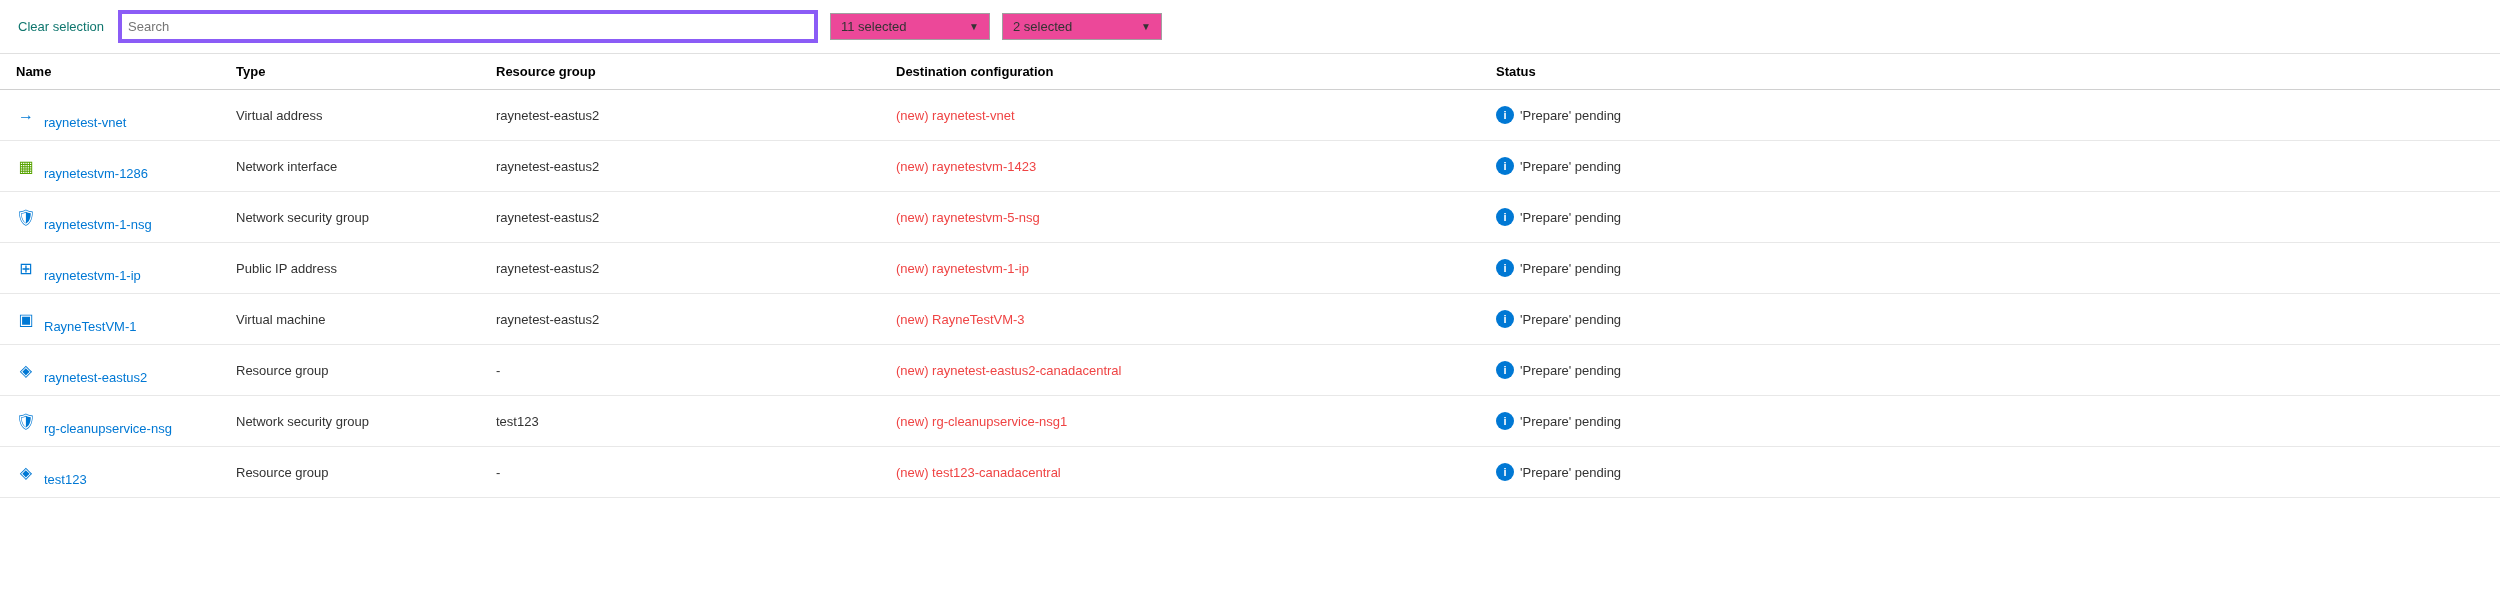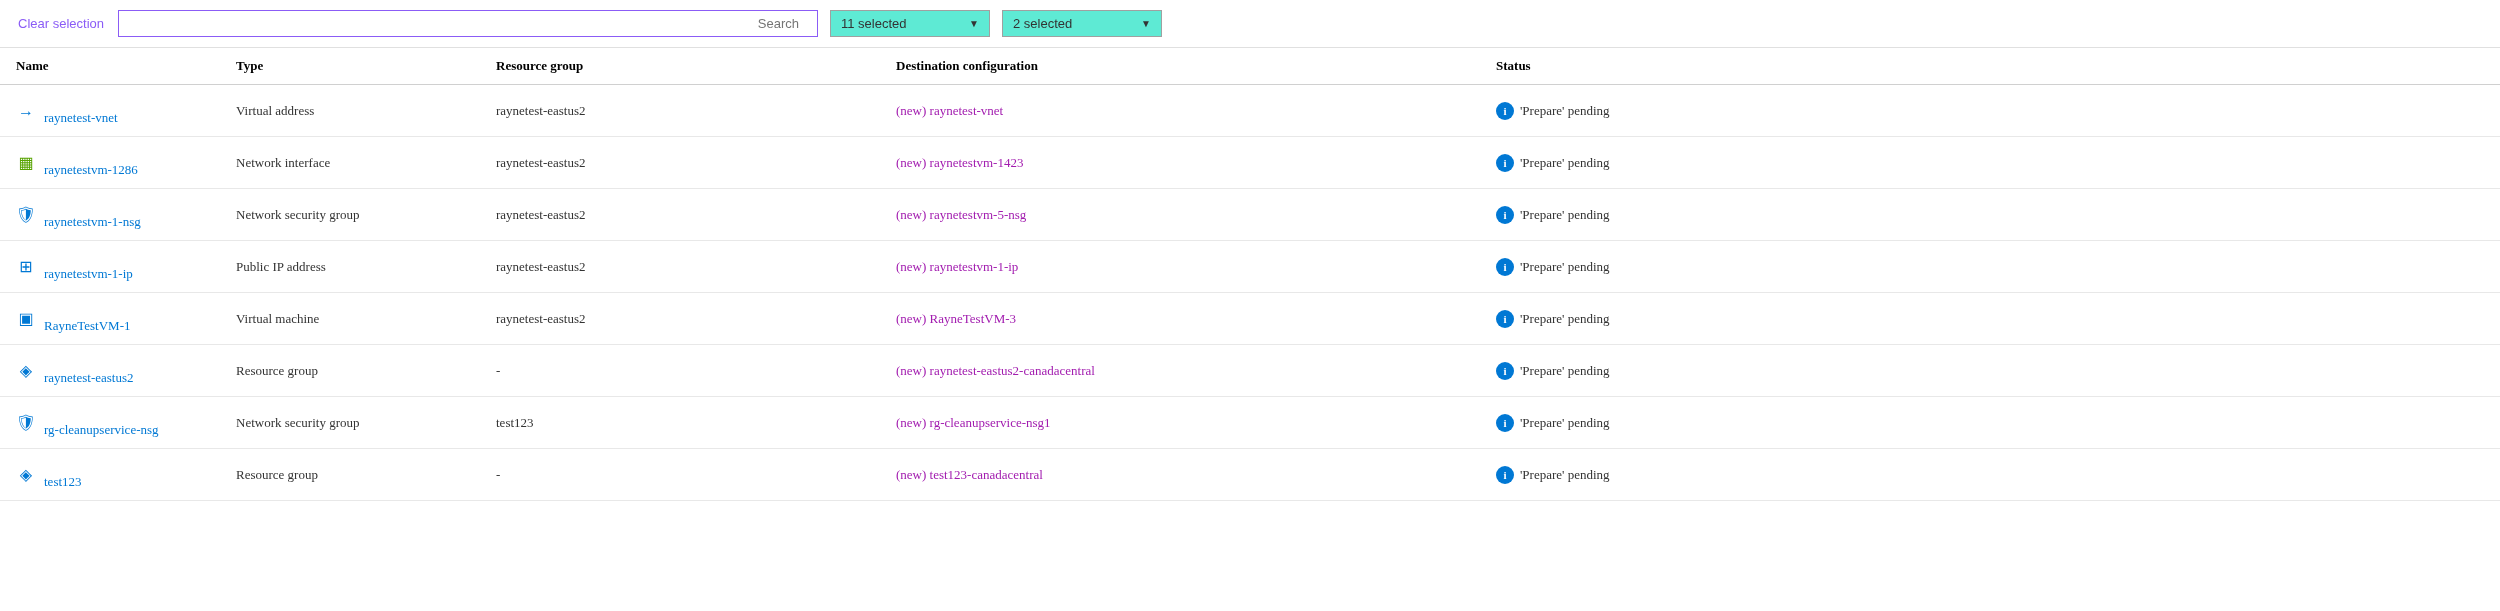--- a/index.html
+++ b/index.html
@@ -18,61 +18,59 @@
     }
     .toolbar {
       display: flex;
       align-items: center;
       padding: 10px 16px;
       border-bottom: 1px solid #e0e0e0;
       gap: 12px;
       background: #fff;
     }
     .clear-selection-btn {
-      color: #8b5cf6;
+      color: #0f766e;
       background: none;
       border: none;
       cursor: pointer;
       font-size: 13px;
       white-space: nowrap;
       padding: 4px 2px;
       text-decoration: none;
     }
     .search-box {
-      border: 1px solid #8b5cf6;
-      padding: 5px 18px;
+      border: 4px solid #8b5cf6;
+      padding: 5px 6px;
       font-size: 13px;
       width: 700px;
       color: #999;
       outline: none;
-      text-align: right;
     }
     .dropdown {
       display: flex;
       align-items: center;
       border: 1px solid #a0a0a0;
       padding: 5px 10px;
       font-size: 13px;
       cursor: pointer;
-      background: #5eead4;
+      background: #ec4899;
       gap: 8px;
       min-width: 160px;
       justify-content: space-between;
     }
     .dropdown-arrow {
       font-size: 10px;
       color: #333;
     }
     .table-container {
       width: 100%;
     }
     table {
       width: 100%;
       border-collapse: collapse;
-      font-family: Liberation Serif, serif;
     }
     thead tr {
       border-bottom: 1px solid #d0d0d0;
     }
     thead th {
       padding: 10px 16px;
       text-align: left;
       font-weight: 600;
       font-size: 13px;
       color: #000;
@@ -85,21 +83,21 @@
       font-size: 13px;
       vertical-align: middle;
     }
     .resource-name {
       color: #0078d4;
       cursor: pointer;
       text-decoration: none;
       margin-top: 15px;
     }
     .dest-link {
-      color: #a21caf;
+      color: #ef4444;
       cursor: pointer;
     }
     .status-cell {
       display: flex;
       align-items: center;
       gap: 6px;
     }
     .info-icon {
       width: 18px;
       height: 18px;

